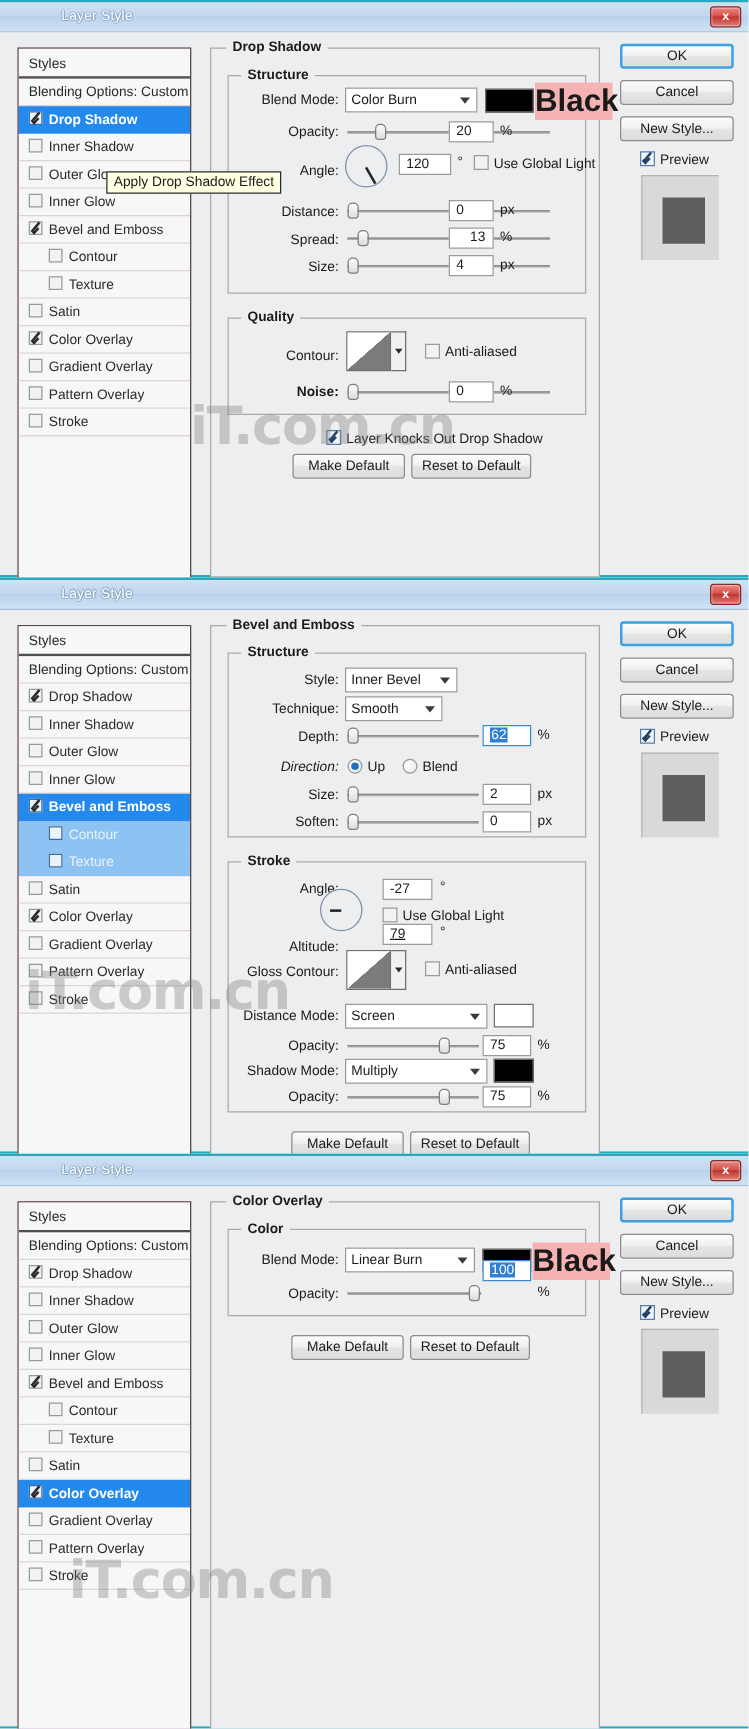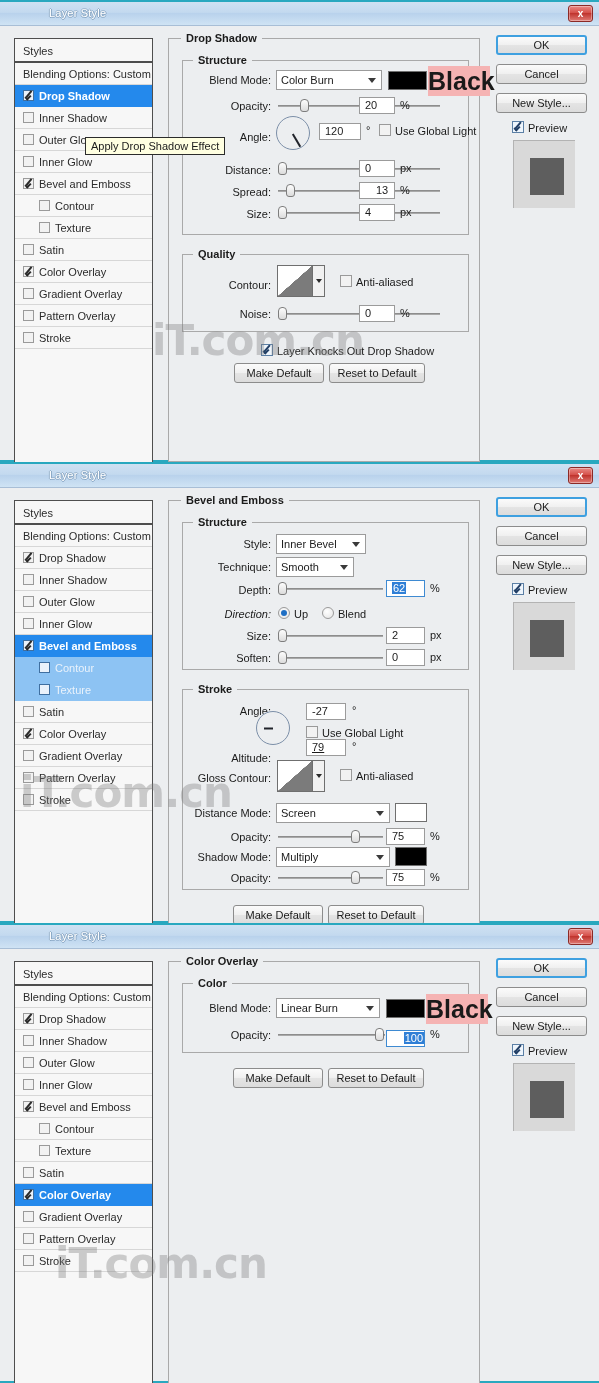--- a/index.html
+++ b/index.html
@@ -413,21 +413,21 @@
           <div class="lbl" style="left:-2px; top:24px; width:90px;">Contour:</div>
           <div class="contour-sw" style="left:94px; top:10px;">
             <div class="fill"></div>
           </div>
           <div class="contour-drop" style="left:130px; top:10px;">
             <div class="arw"></div>
           </div>
           <div class="checkbox" style="left:157px; top:20px;"></div>
           <div class="cb-label" style="left:173px; top:21px;">Anti-aliased</div>
 
-          <div class="lbl" style="left:-2px; top:53px; width:90px;">Noise:</div>
+          <div class="lbl" style="left:-2px; top:53px; width:90px;font-weight:bold;">Noise:</div>
           <div class="slider" style="left:95px; top:52px; width:162px;">
             <div class="track"></div>
             <div class="thumb" style="left:0px;"></div>
           </div>
           <div class="numfield" style="left:176px; top:50px; width:36px;"><span>0</span></div>
           <div class="unit" style="left:217px; top:52px;">%</div>
         </div>
 
         <div class="checkbox on" style="left:92px; top:305px;"></div>
         <div class="cb-label" style="left:108px; top:306px;">Layer Knocks Out Drop Shadow</div>
@@ -684,21 +684,21 @@
             <span class="arw"></span>
           </div>
           <div class="swatch-black" style="left:203px; top:15px; width:39px;"></div>
           <div class="blacktag" style="left:243px; top:10px; width:62px; height:30px; font-size:25px; line-height:30px;">Black</div>
 
           <div class="lbl" style="left:-2px; top:45px; width:90px;">Opacity:</div>
           <div class="slider" style="left:95px; top:44px; width:107px;">
             <div class="track"></div>
             <div class="thumb" style="left:97px;"></div>
           </div>
-          <div class="numfield selected" style="left:203px; top:46px; width:39px;text-align:right;"><span>100</span></div>
+          <div class="numfield selected" style="left:203px; top:24px; width:39px;"><span>100</span></div>
           <div class="unit" style="left:247px; top:44px;">%</div>
         </div>
 
         <div class="btn" style="left:64px; top:106px; width:90px; height:20px; line-height:18px;">Make Default</div>
         <div class="btn" style="left:159px; top:106px; width:96px; height:20px; line-height:18px;">Reset to Default</div>
       </div>
 
       <div class="btn primary" style="left:496px; top:9px; width:91px; height:20px; line-height:16px;">OK</div>
       <div class="btn" style="left:496px; top:38px; width:91px; height:20px; line-height:18px;">Cancel</div>
       <div class="btn" style="left:496px; top:67px; width:91px; height:20px; line-height:18px;">New Style...</div>

